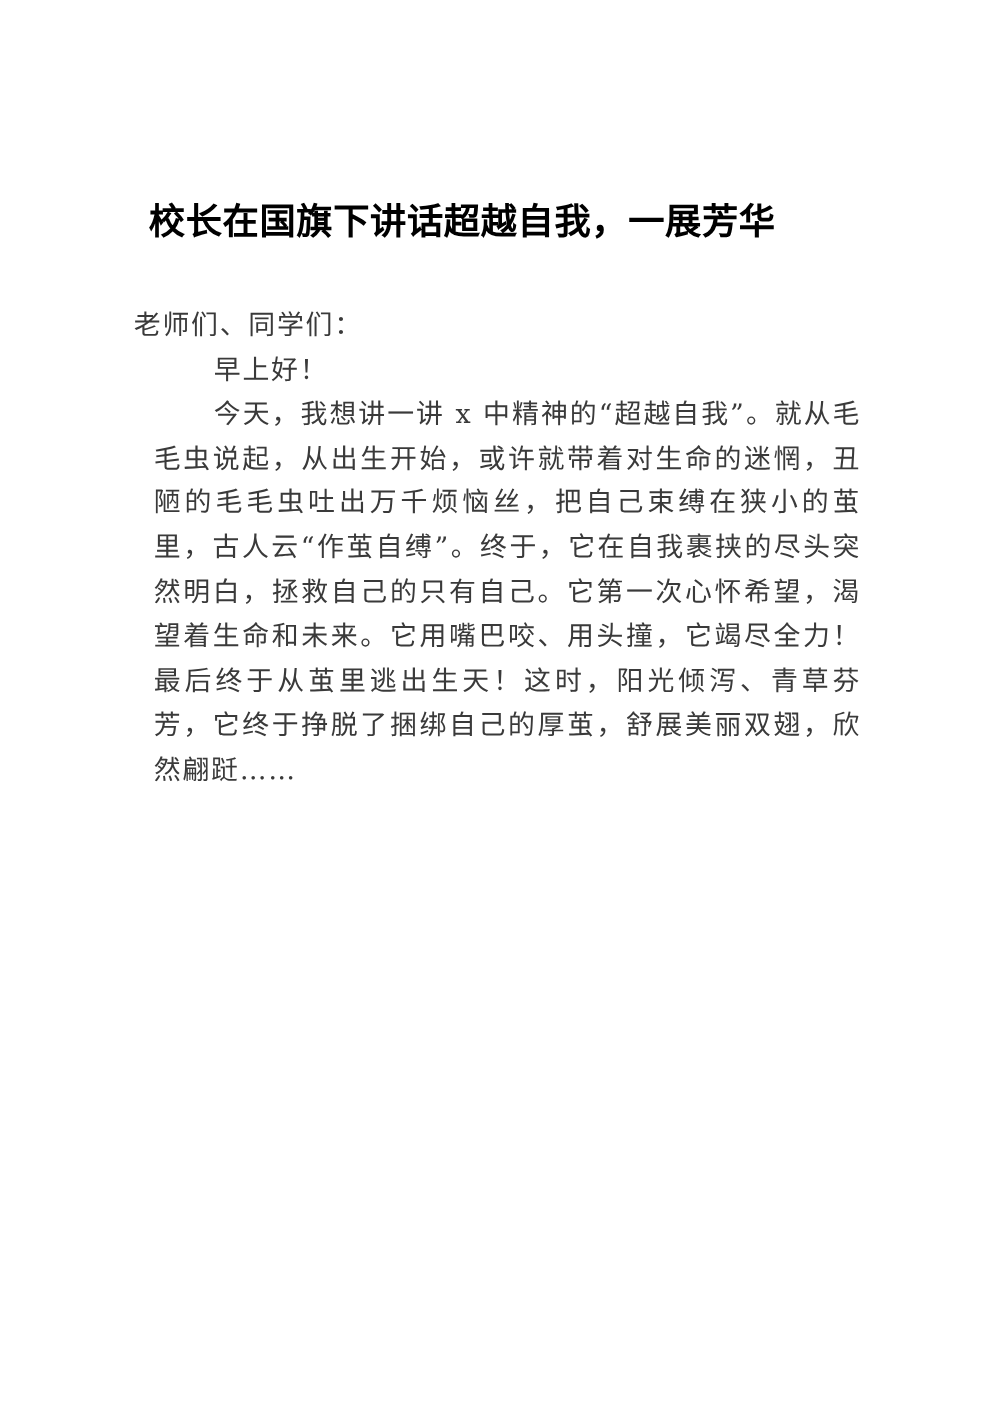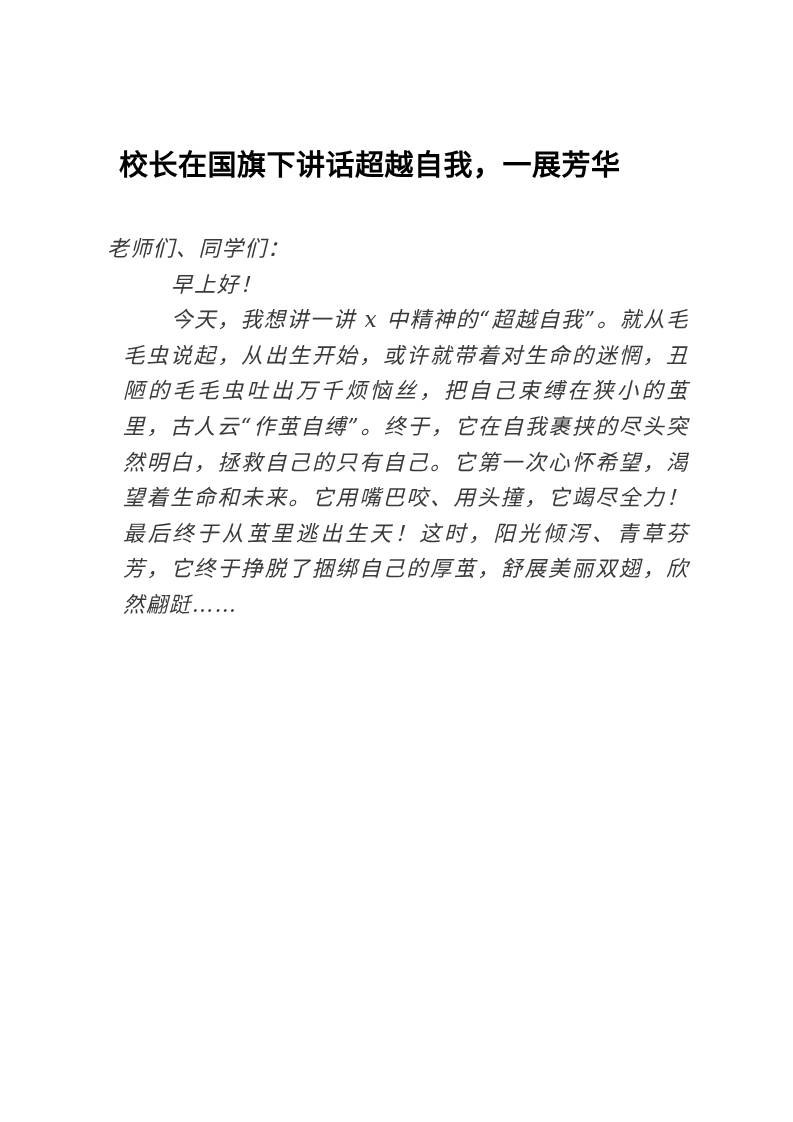--- a/index.html
+++ b/index.html
@@ -20,21 +20,21 @@
     position: relative;
     width: 793px;
     height: 1122px;
     background: #ffffff;
     box-sizing: border-box;
   }
 
   .doc-body {
     position: absolute;
     left: 107px;
-    top: 0;
+    top: 12px;
     width: 582px;
   }
 
   .doc-title {
     font-family: "DejaVu Sans", "Liberation Sans", sans-serif;
     font-weight: bold;
     font-size: 29px;
     line-height: 38px;
     color: #000000;
     letter-spacing: 0.5px;
@@ -51,21 +51,20 @@
   p.para {
     margin: 0;
     font-size: 21.5px;
     line-height: 35.6px;
     color: #3a3a3a;
     text-align: justify;
     text-justify: inter-character;
     letter-spacing: 1.4px;
     word-break: break-all;
     font-family: "DejaVu Serif", "Liberation Serif", serif;
-    font-style: italic;
   }
 
   p.para.indent {
     text-indent: 48px;
     margin-left: 16px;
   }
 
   p.para.noindent {
     text-indent: 0;
   }

